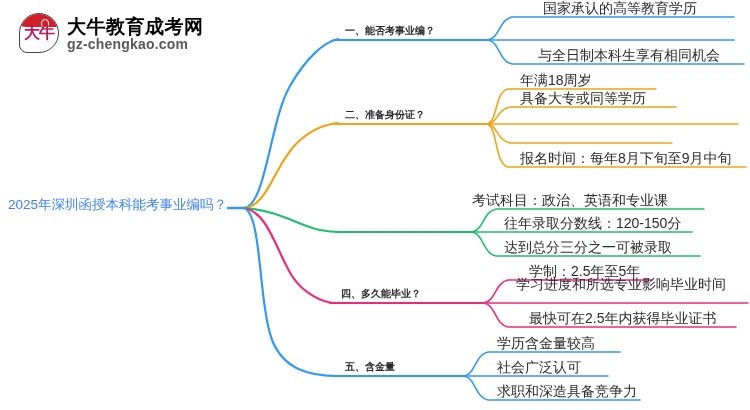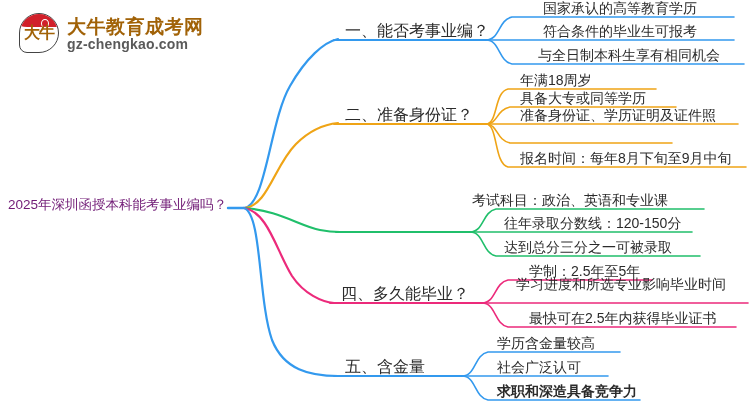--- a/index.html
+++ b/index.html
@@ -64,34 +64,34 @@
     border: 1.2px solid #ffffff;
     box-sizing: border-box;
   }
   #logo-mark .mark-text {
     position: absolute;
     left: 0; top: 11px;
     width: 42px;
     text-align: center;
     font-size: 16px;
     font-weight: bold;
-    color: #a16207;
+    color: #be185d;
     letter-spacing: -1px;
     line-height: 20px;
   }
   #logo-words {
     display: flex;
     flex-direction: column;
     justify-content: center;
     gap: 1px;
   }
   #logo-title {
     font-size: 19px;
     font-weight: bold;
-    color: #a16207;
+    color: #000000;
     letter-spacing: 0.5px;
     line-height: 21px;
     white-space: nowrap;
   }
   #logo-domain {
     font-size: 14px;
     font-weight: bold;
     color: #5a5a5a;
     letter-spacing: 0.2px;
     line-height: 12px;
@@ -105,32 +105,33 @@
     pointer-events: none;
   }
   
   #central-topic {
     position: absolute;
     left: 8px;
     top: 196px;
     width: 225px;
     text-align: left;
     font-size: 13.5px;
-    color: #701a75;
+    color: #3b82f6;
     line-height: 18px;
     white-space: nowrap;
   }
   
   .branch-label {
     position: absolute;
-    font-size: 16px;
+    font-size: 10px;
     color: #2b2b2b;
     line-height: 18px;
     white-space: nowrap;
     text-align: left;
+    font-weight: bold;
   }
   
   .leaf-label {
     position: absolute;
     font-size: 14px;
     color: #2b2b2b;
     line-height: 17px;
     white-space: nowrap;
     text-align: left;
   }
@@ -191,36 +192,34 @@
 
     <path d="M462,376 C476,376 474,355 488,352 L620,352" fill="none" stroke="#3399ee" stroke-width="1.6" stroke-linecap="round"></path>
     <path d="M462,376 L608,376" fill="none" stroke="#3399ee" stroke-width="1.6" stroke-linecap="round"></path>
     <path d="M462,376 C476,376 474,397 488,400 L640,400" fill="none" stroke="#3399ee" stroke-width="1.6" stroke-linecap="round"></path>
   </svg>
 
   <div id="central-topic">2025年深圳函授本科能考事业编吗？</div>
 
   <div class="branch-label" style="left:345px; top:22px;">一、能否考事业编？</div>
   <div class="leaf-label" style="left:543px; top:0px;">国家承认的高等教育学历</div>
-  <div class="leaf-label" style="left:543px; top:23px;">符合条件的毕业生可报考</div>
   <div class="leaf-label" style="left:530px; top:47px;margin-left:8px;">与全日制本科生享有相同机会</div>
 
   <div class="branch-label" style="left:345px; top:106px;">二、准备身份证？</div>
   <div class="leaf-label" style="left:520px; top:72px;">年满18周岁</div>
   <div class="leaf-label" style="left:520px; top:90px;">具备大专或同等学历</div>
-  <div class="leaf-label" style="left:520px; top:107px;">准备身份证、学历证明及证件照</div>
   <div class="leaf-label" style="left:520px; top:150px;">报名时间：每年8月下旬至9月中旬</div>
 
   <div class="leaf-label" style="left:472px; top:192px;">考试科目：政治、英语和专业课</div>
   <div class="leaf-label" style="left:504px; top:215px;">往年录取分数线：120-150分</div>
   <div class="leaf-label" style="left:504px; top:239px;">达到总分三分之一可被录取</div>
 
   <div class="branch-label" style="left:341px; top:285px;">四、多久能毕业？</div>
   <div class="leaf-label" style="left:529px; top:263px;">学制：2.5年至5年</div>
   <div class="leaf-label" style="left:516px; top:276px;">学习进度和所选专业影响毕业时间</div>
   <div class="leaf-label" style="left:529px; top:310px;">最快可在2.5年内获得毕业证书</div>
 
   <div class="branch-label" style="left:345px; top:358px;">五、含金量</div>
   <div class="leaf-label" style="left:497px; top:335px;">学历含金量较高</div>
   <div class="leaf-label" style="left:497px; top:359px;">社会广泛认可</div>
-  <div class="leaf-label" style="left:497px; top:383px;font-weight:bold;">求职和深造具备竞争力</div>
+  <div class="leaf-label" style="left:497px; top:383px;">求职和深造具备竞争力</div>
 
 </div>
 
 </body></html>

